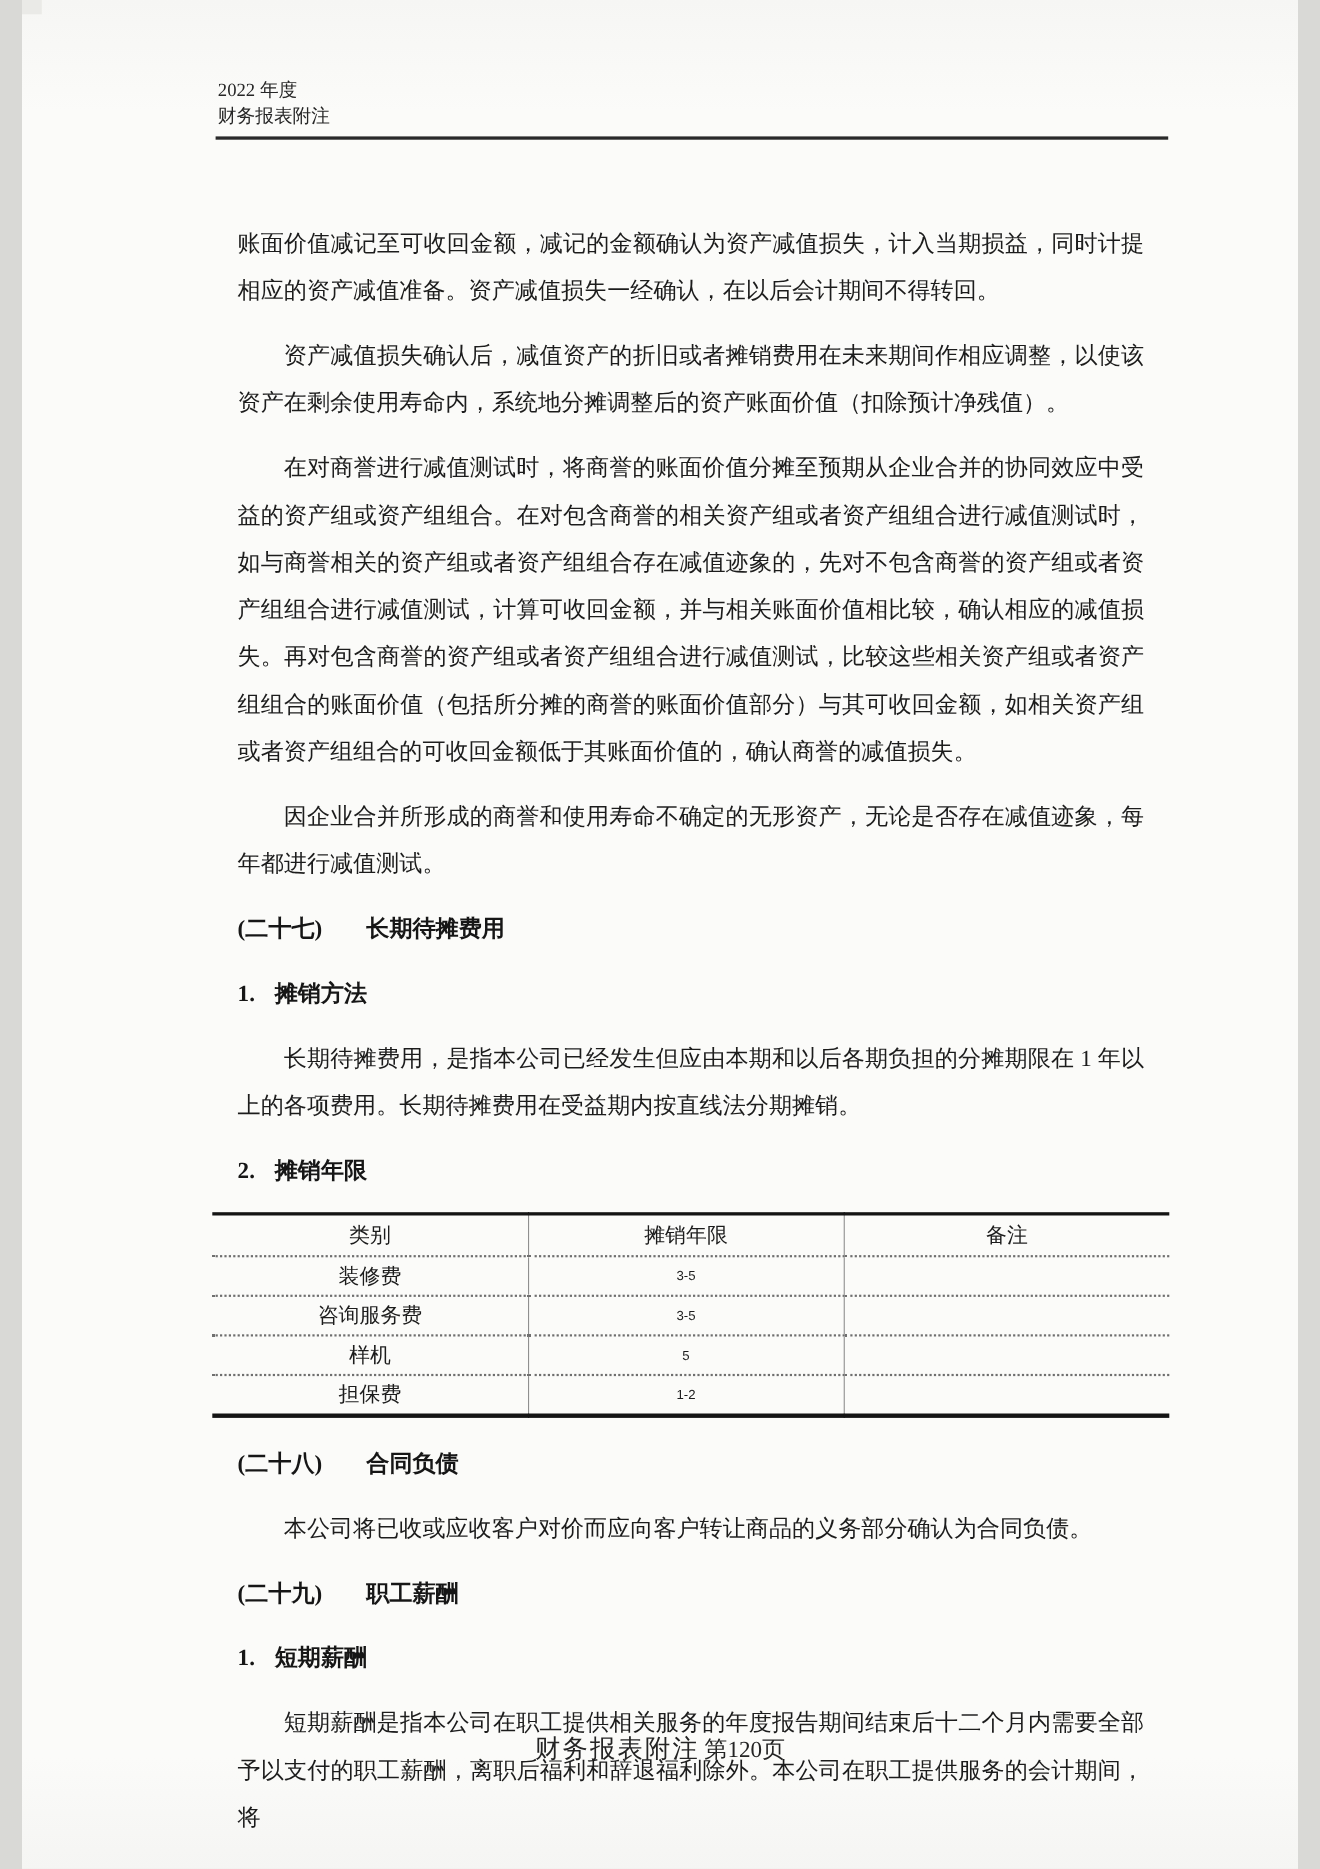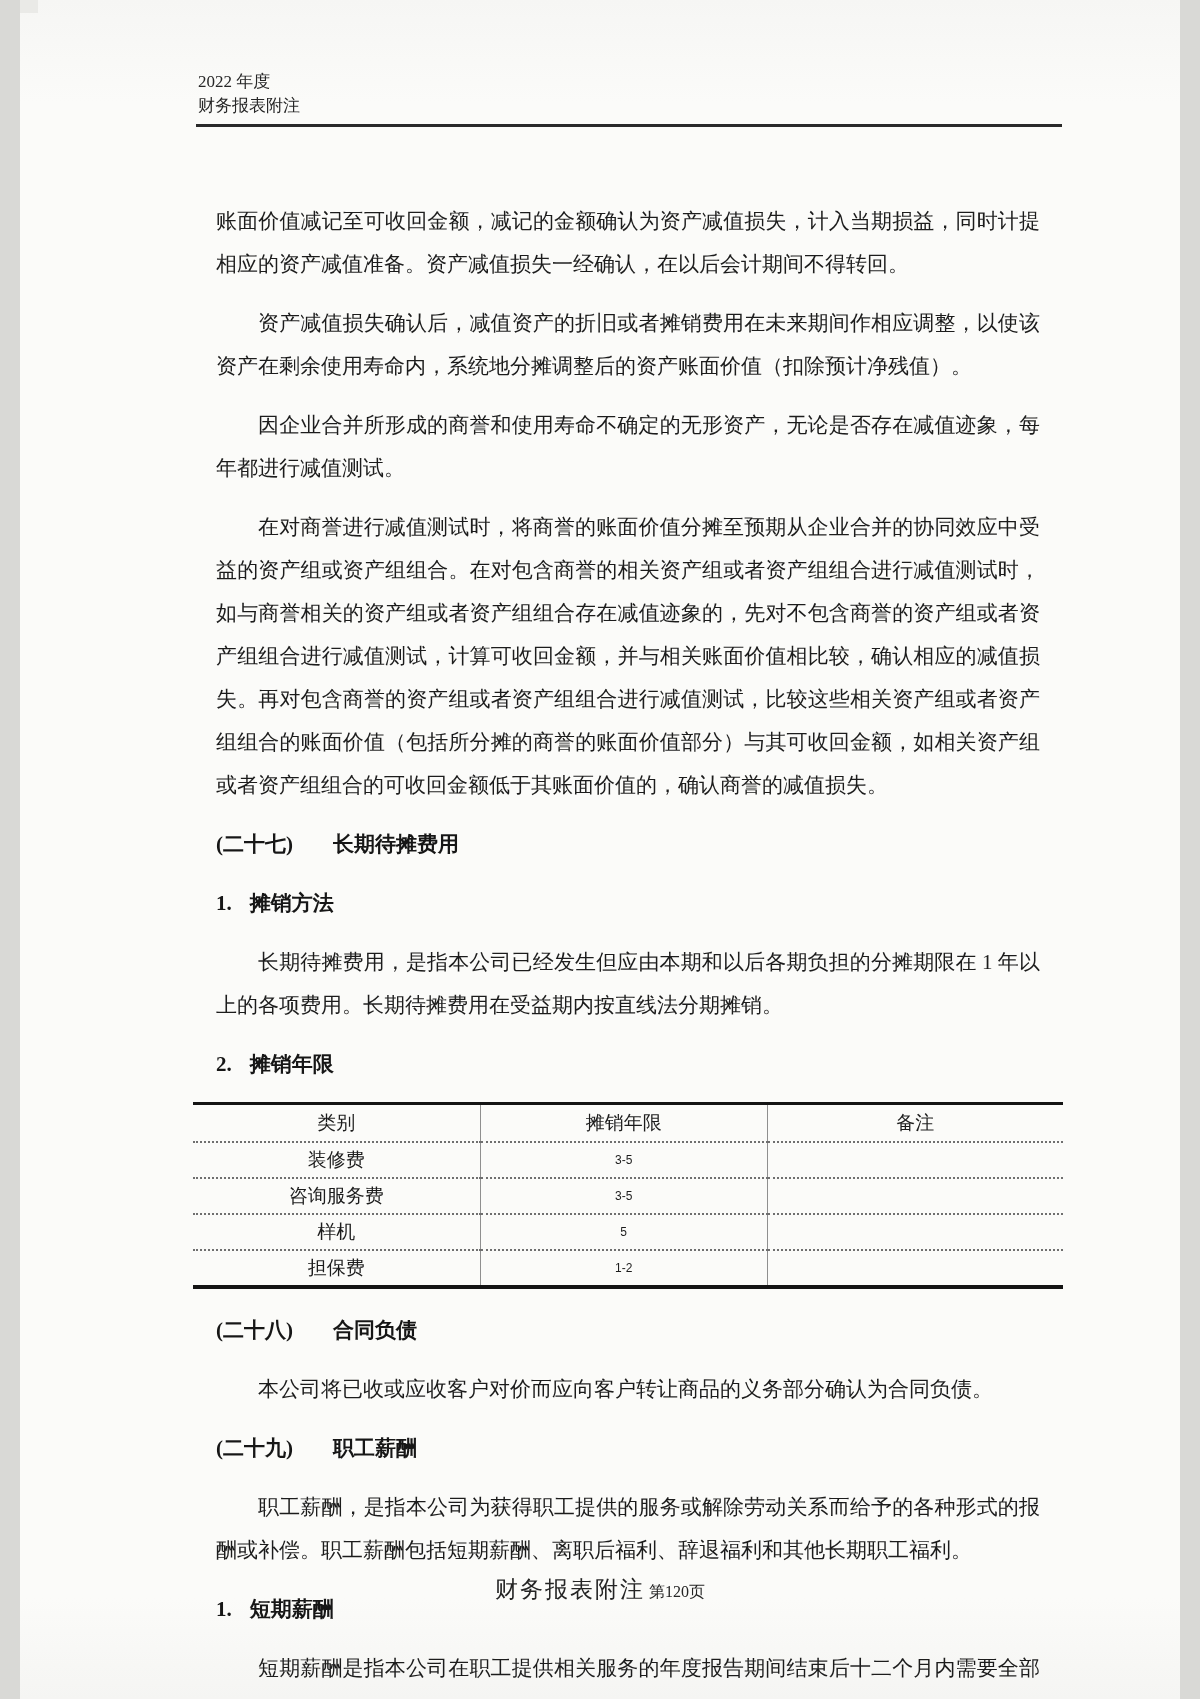--- a/index.html
+++ b/index.html
@@ -43,44 +43,44 @@
   table.amort th,table.amort td{
     padding:0;text-align:center;vertical-align:middle;
     border-left:1px solid #8f8f8f;
   }
   table.amort th:first-child,table.amort td:first-child{border-left:none;}
   table.amort tbody td{border-top:2px dotted #6f6f6f;margin-top:28px;}
   td.num{font-family:"Liberation Sans","DejaVu Sans",sans-serif;font-size:12px;}
   
   .doc-footer{position:absolute;left:0;top:1574px;width:100%;line-height:32px;text-align:center;color:#242424;}
   .footer-title{font-size:23px;letter-spacing:2px;}
-  .footer-page{font-size:16px;margin-left:4px;}
+  .footer-page{font-size:21px;margin-left:4px;}
 </style>
 </head>
 <body>
 
 <div class="page">
 
   <div class="corner-mark"></div>
 
   <div class="doc-header">
     <div>2022 年度</div>
     <div>财务报表附注</div>
   </div>
   <div class="header-rule"></div>
 
   <div class="content">
 
     <p>账面价值减记至可收回金额，减记的金额确认为资产减值损失，计入当期损益，同时计提相应的资产减值准备。资产减值损失一经确认，在以后会计期间不得转回。</p>
 
     <p class="indent">资产减值损失确认后，减值资产的折旧或者摊销费用在未来期间作相应调整，以使该资产在剩余使用寿命内，系统地分摊调整后的资产账面价值（扣除预计净残值）。</p>
 
+    <p class="indent">在对商誉进行减值测试时，将商誉的账面价值分摊至预期从企业合并的协同效应中受益的资产组或资产组组合。在对包含商誉的相关资产组或者资产组组合进行减值测试时，如与商誉相关的资产组或者资产组组合存在减值迹象的，先对不包含商誉的资产组或者资产组组合进行减值测试，计算可收回金额，并与相关账面价值相比较，确认相应的减值损失。再对包含商誉的资产组或者资产组组合进行减值测试，比较这些相关资产组或者资产组组合的账面价值（包括所分摊的商誉的账面价值部分）与其可收回金额，如相关资产组或者资产组组合的可收回金额低于其账面价值的，确认商誉的减值损失。</p>
+
     <p class="indent">因企业合并所形成的商誉和使用寿命不确定的无形资产，无论是否存在减值迹象，每年都进行减值测试。</p>
-
-    <p class="indent">在对商誉进行减值测试时，将商誉的账面价值分摊至预期从企业合并的协同效应中受益的资产组或资产组组合。在对包含商誉的相关资产组或者资产组组合进行减值测试时，如与商誉相关的资产组或者资产组组合存在减值迹象的，先对不包含商誉的资产组或者资产组组合进行减值测试，计算可收回金额，并与相关账面价值相比较，确认相应的减值损失。再对包含商誉的资产组或者资产组组合进行减值测试，比较这些相关资产组或者资产组组合的账面价值（包括所分摊的商誉的账面价值部分）与其可收回金额，如相关资产组或者资产组组合的可收回金额低于其账面价值的，确认商誉的减值损失。</p>
 
     <p class="sec-heading">
       <span>(二十七)</span><span class="sec-title">长期待摊费用</span>
     </p>
 
     <p class="item-heading">
       <span>1.</span><span class="item-title">摊销方法</span>
     </p>
 
     <p class="indent">长期待摊费用，是指本公司已经发生但应由本期和以后各期负担的分摊期限在 1 年以上的各项费用。长期待摊费用在受益期内按直线法分期摊销。</p>
@@ -131,21 +131,20 @@
     <p class="sec-heading after-table">
       <span>(二十八)</span><span class="sec-title">合同负债</span>
     </p>
 
     <p class="indent">本公司将已收或应收客户对价而应向客户转让商品的义务部分确认为合同负债。</p>
 
     <p class="sec-heading mt14">
       <span>(二十九)</span><span class="sec-title">职工薪酬</span>
     </p>
 
-    <p class="indent">职工薪酬，是指本公司为获得职工提供的服务或解除劳动关系而给予的各种形式的报酬或补偿。职工薪酬包括短期薪酬、离职后福利、辞退福利和其他长期职工福利。</p>
 
     <p class="item-heading">
       <span>1.</span><span class="item-title">短期薪酬</span>
     </p>
 
     <p class="indent">短期薪酬是指本公司在职工提供相关服务的年度报告期间结束后十二个月内需要全部予以支付的职工薪酬，离职后福利和辞退福利除外。本公司在职工提供服务的会计期间，将</p>
 
   </div>
 
   <div class="doc-footer">

